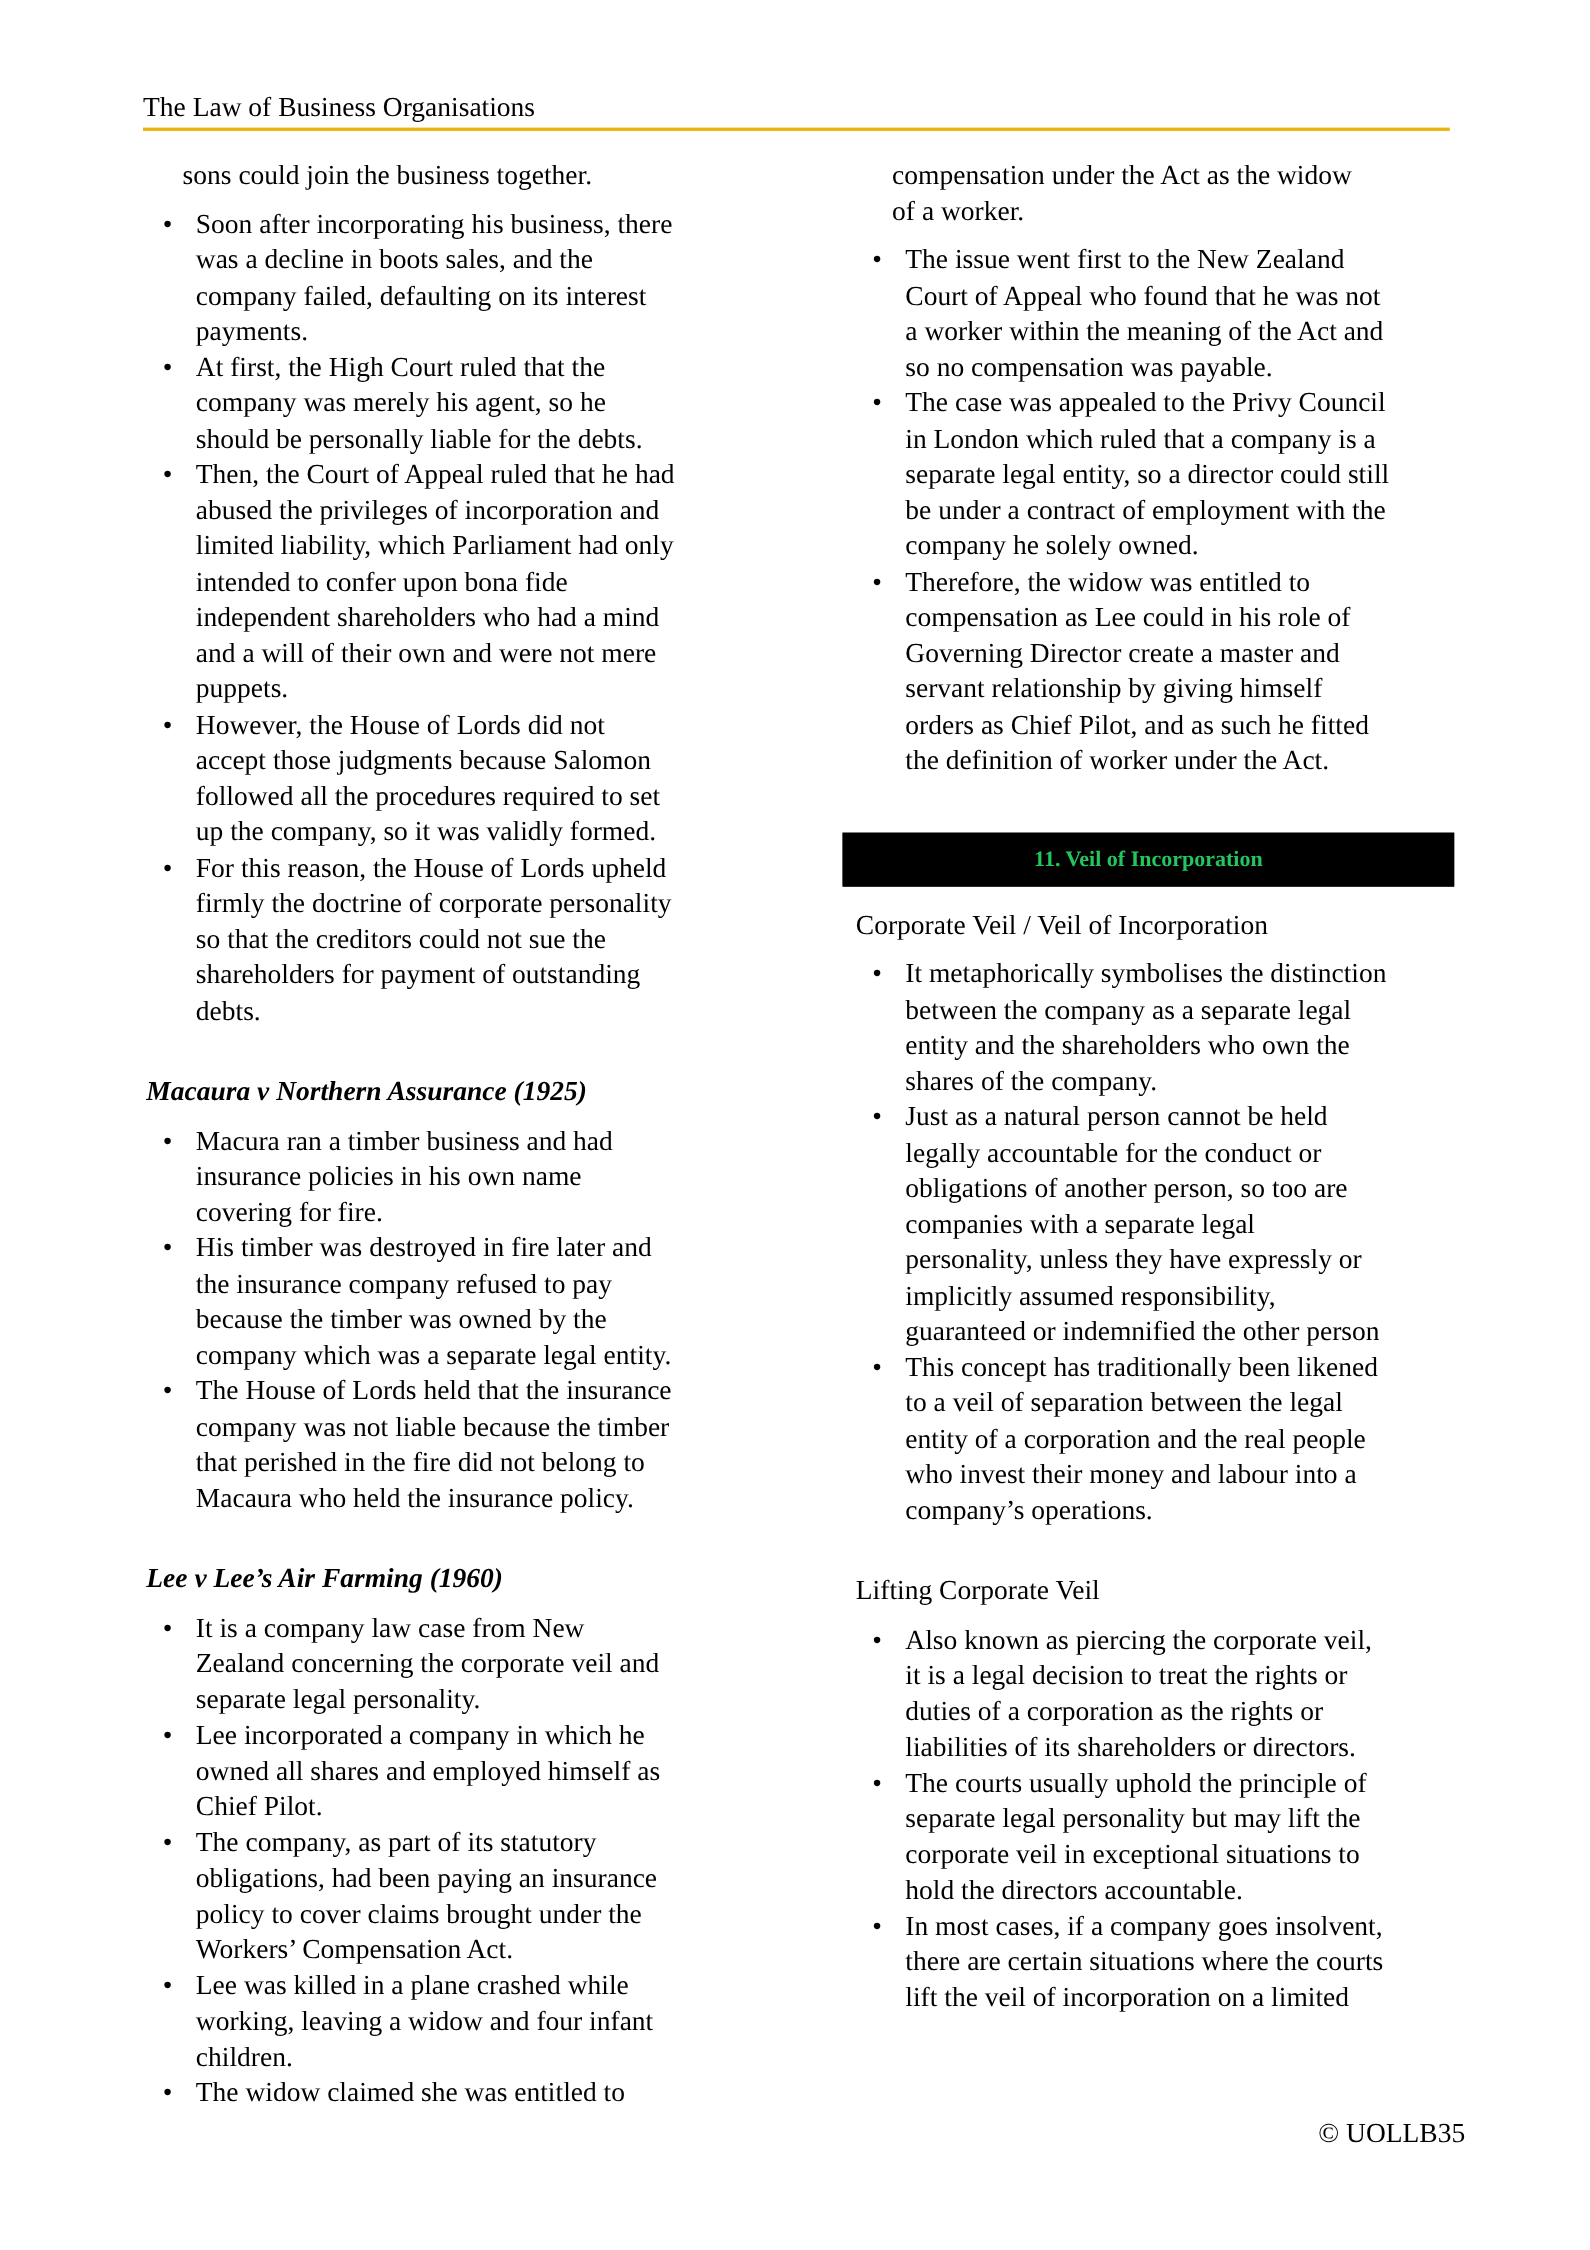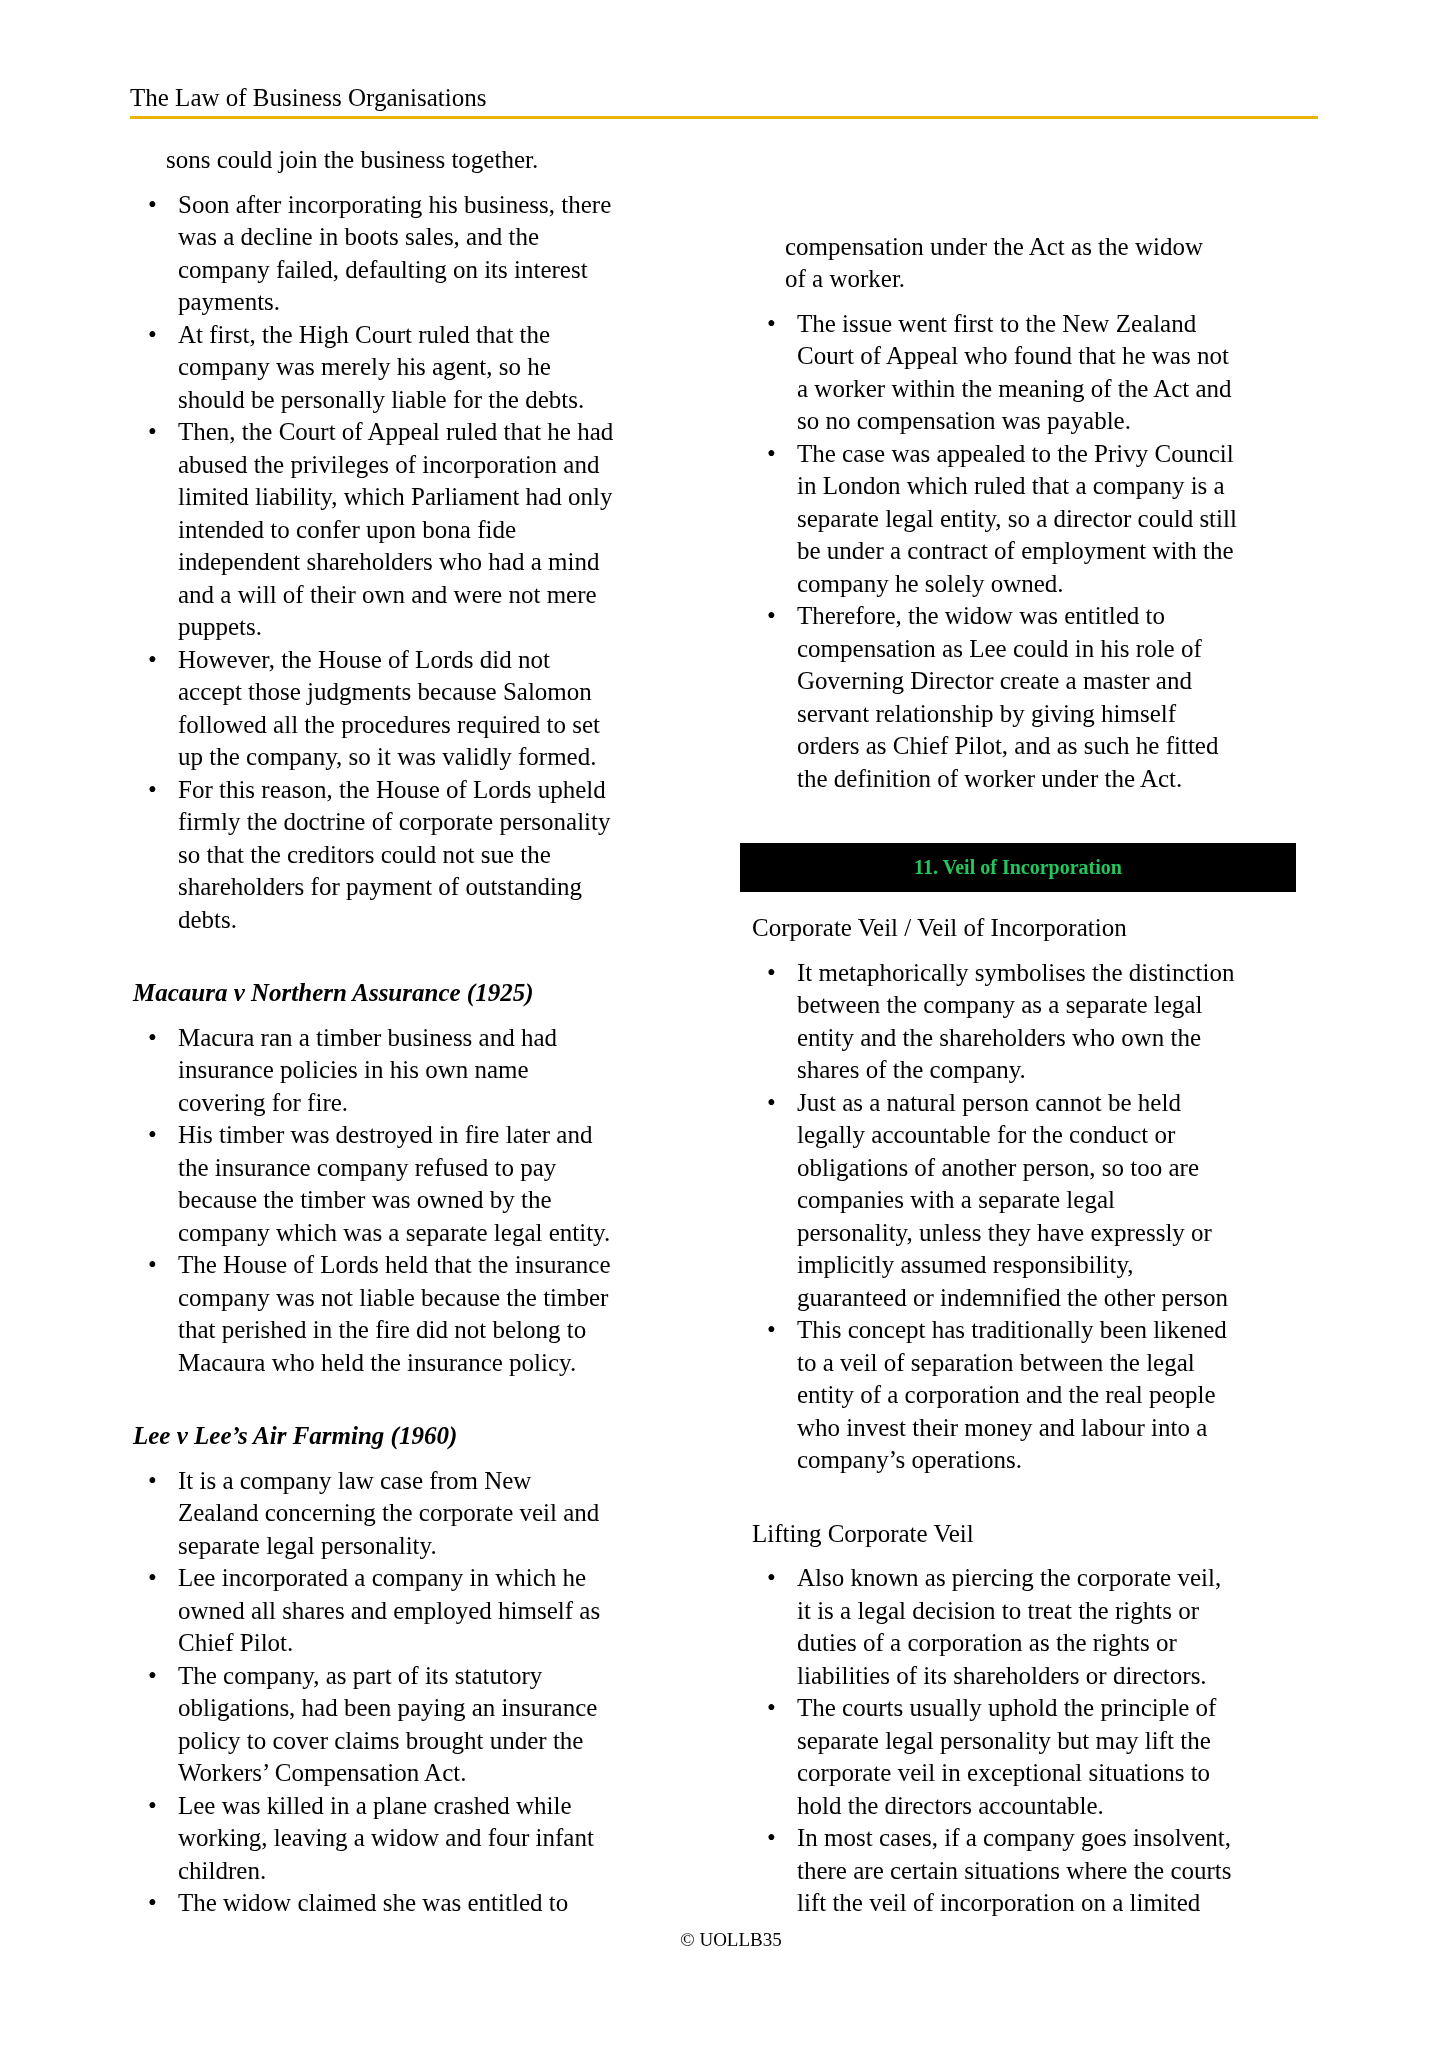--- a/index.html
+++ b/index.html
@@ -21,24 +21,23 @@
     line-height: 28px;
     padding-bottom: 4px;
     border-bottom: 3px solid #eab308;
   }
   .columns {
     position: absolute;
     top: 144px;
     left: 133px;
     width: 1200px;
     display: flex;
-    gap: 64px;
+    gap: 90px;
     font-size: 25px;
     line-height: 32.5px;
-    align-items: flex-end;
   }
   .column { width: 555px; }
   .continuation {
     padding-left: 33px;
     white-space: pre-line;
   }
   ul.bullets { margin: 12px; padding: 0; list-style: none; }
   li.bullet-item {
     position: relative;
     padding-left: 33px;
@@ -69,22 +68,22 @@
     padding: 8px 0 9px 0;
     margin: 48px 11px 20px -12px;
     border: 1px solid #000000;
   }
   .page-footer {
     position: absolute;
     top: 1925px;
     left: 130px;
     width: 1202px;
     display: flex;
-    justify-content: center;
-    font-size: 19px;
+    justify-content: flex-end;
+    font-size: 25px;
     line-height: 30px;
   }
 </style>
 </head>
 <body>
 
 <div class="page">
   <header class="page-header">
     <div>The Law of Business Organisations</div>
   </header>

